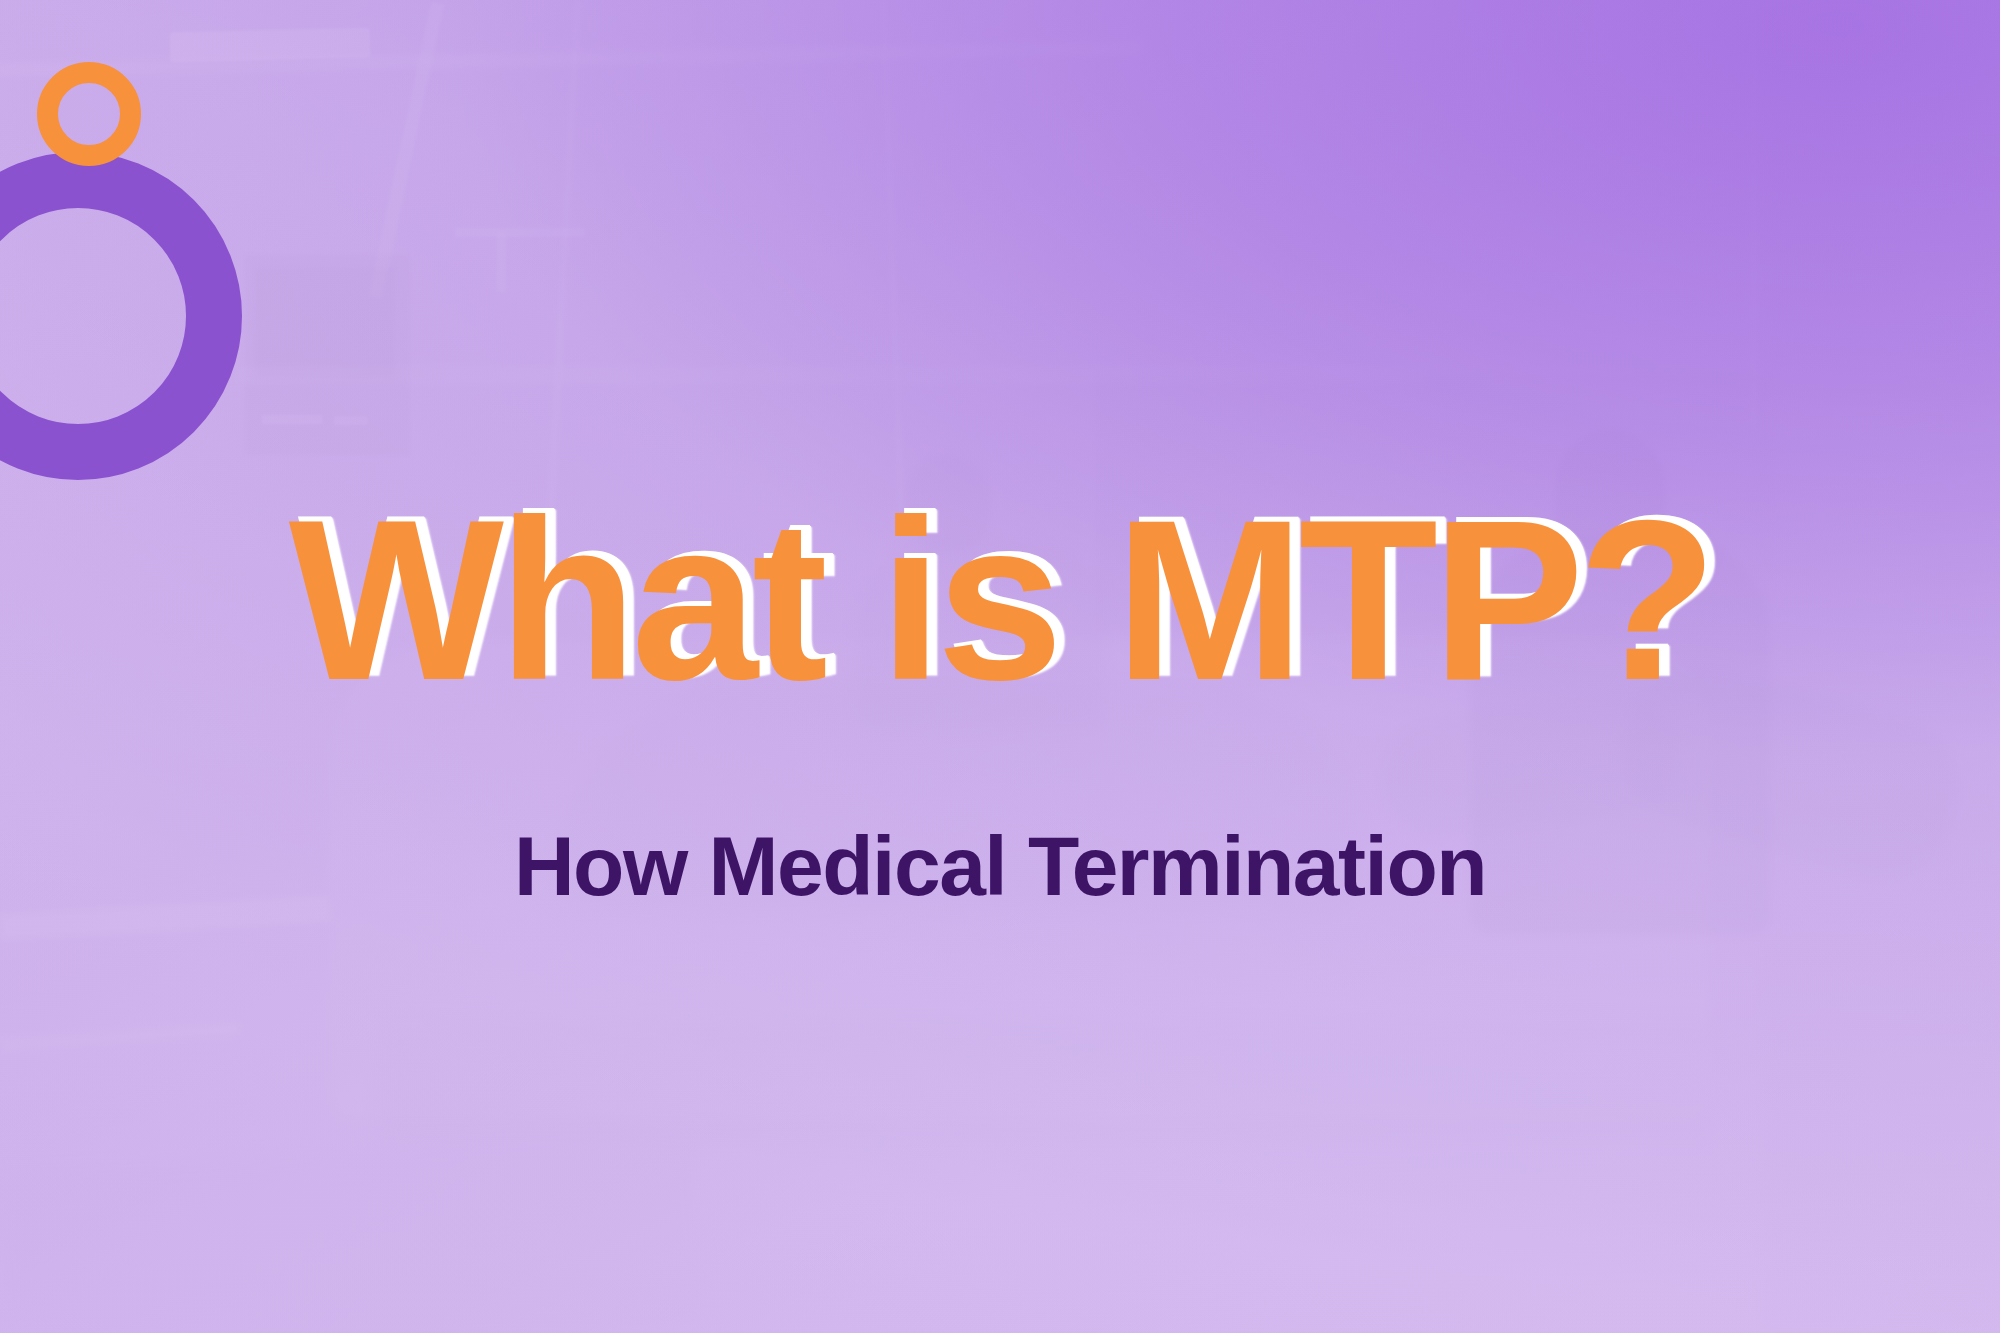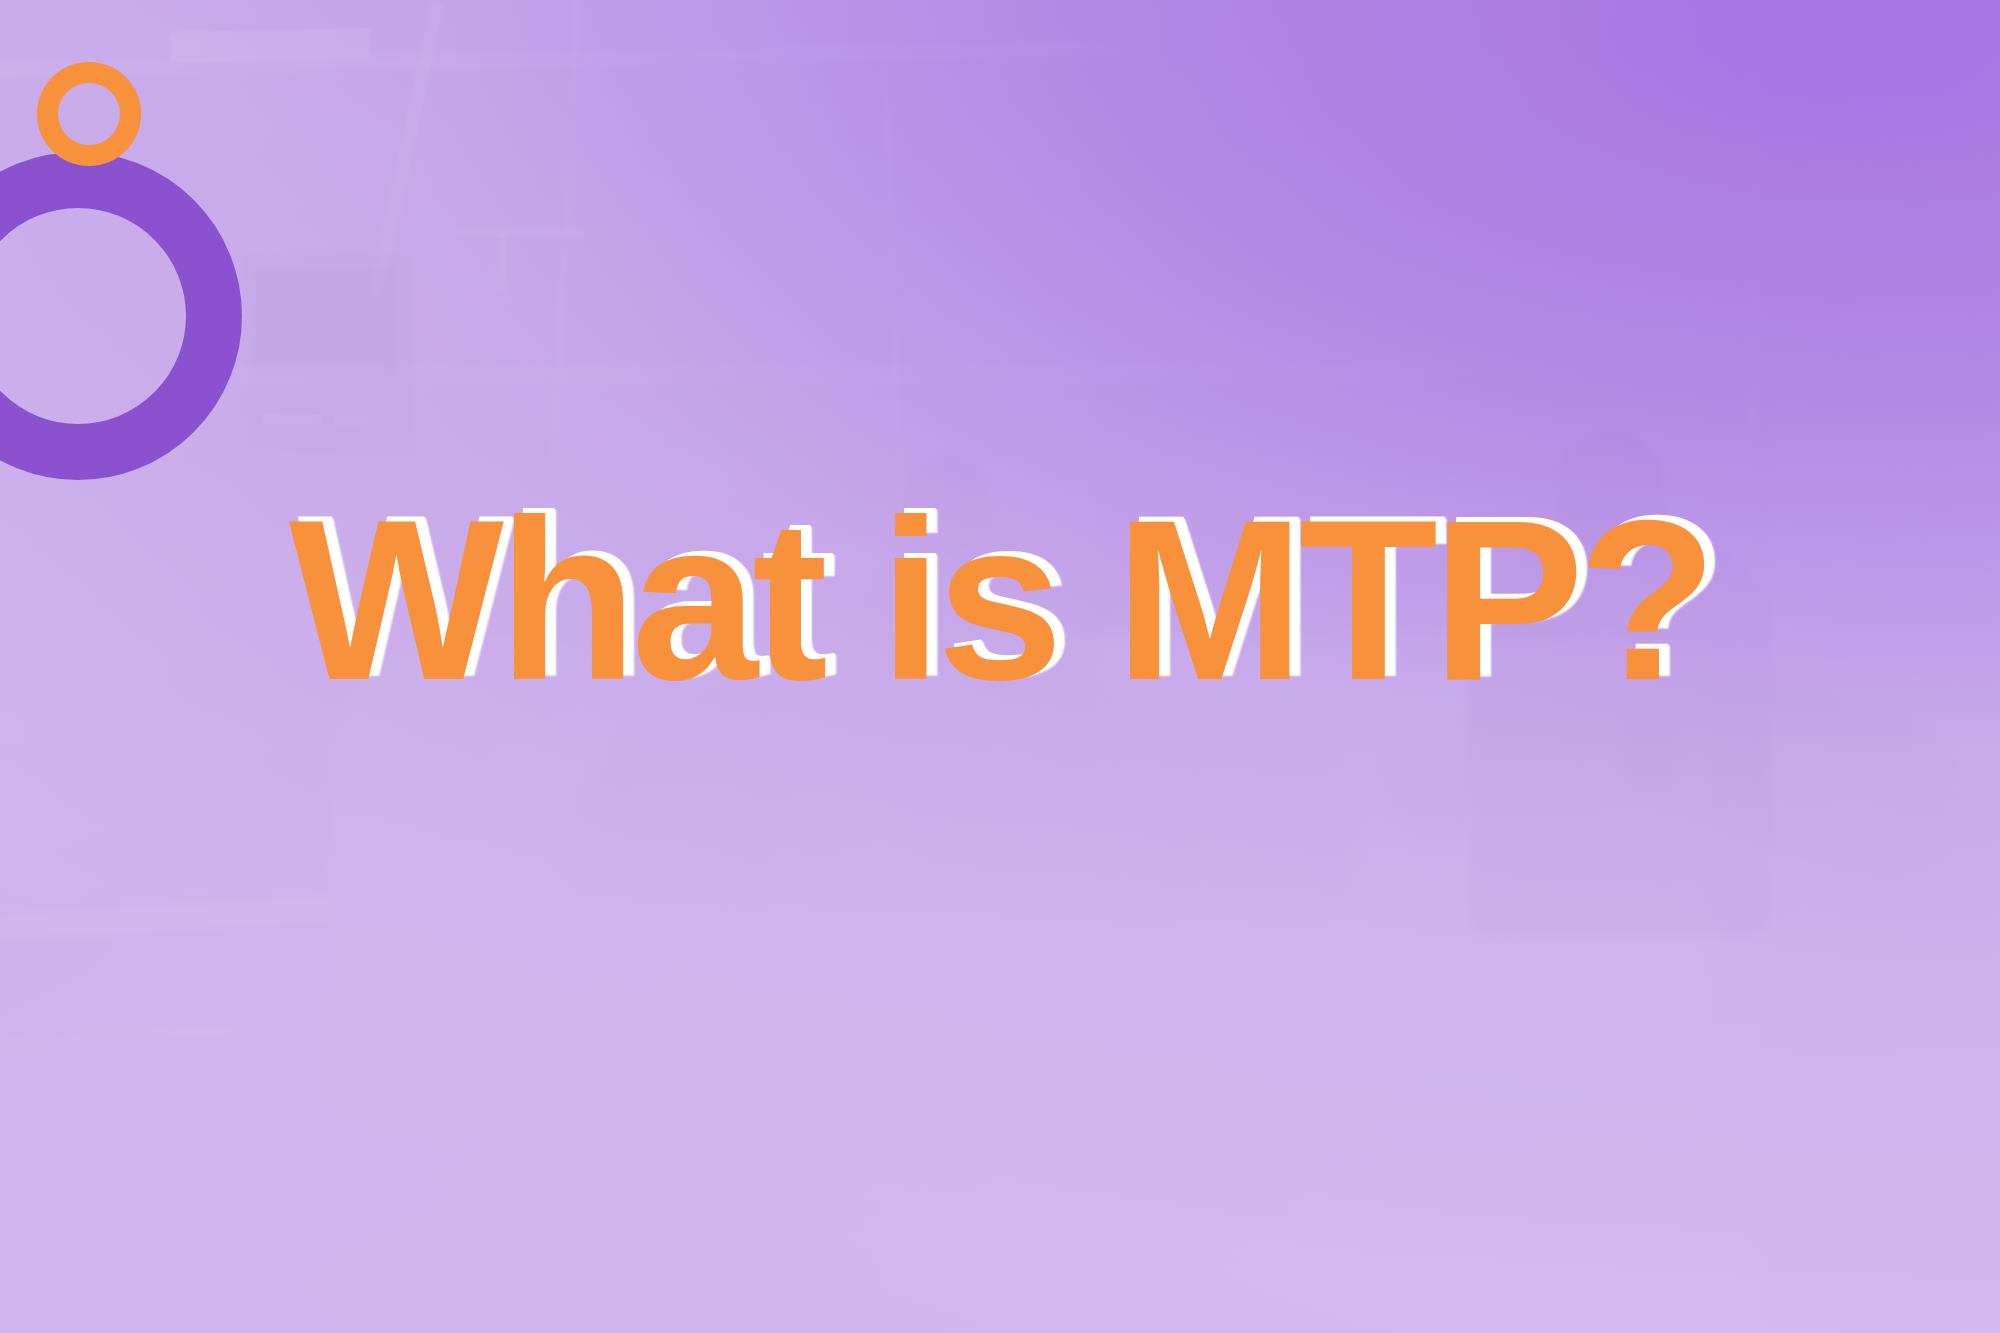--- a/index.html
+++ b/index.html
@@ -295,16 +295,17 @@
 
   <div class="tint"></div>
   <div class="tint-2"></div>
 
   <div class="ring ring-purple"></div>
   <div class="ring ring-orange"></div>
 
   <div class="text-wrap">
     <div class="headline">What is MTP?</div>
     <div class="subtitle">
+      <span class="line">How Medical Termination</span>
     </div>
   </div>
 
 </div>
 
 </body></html>

